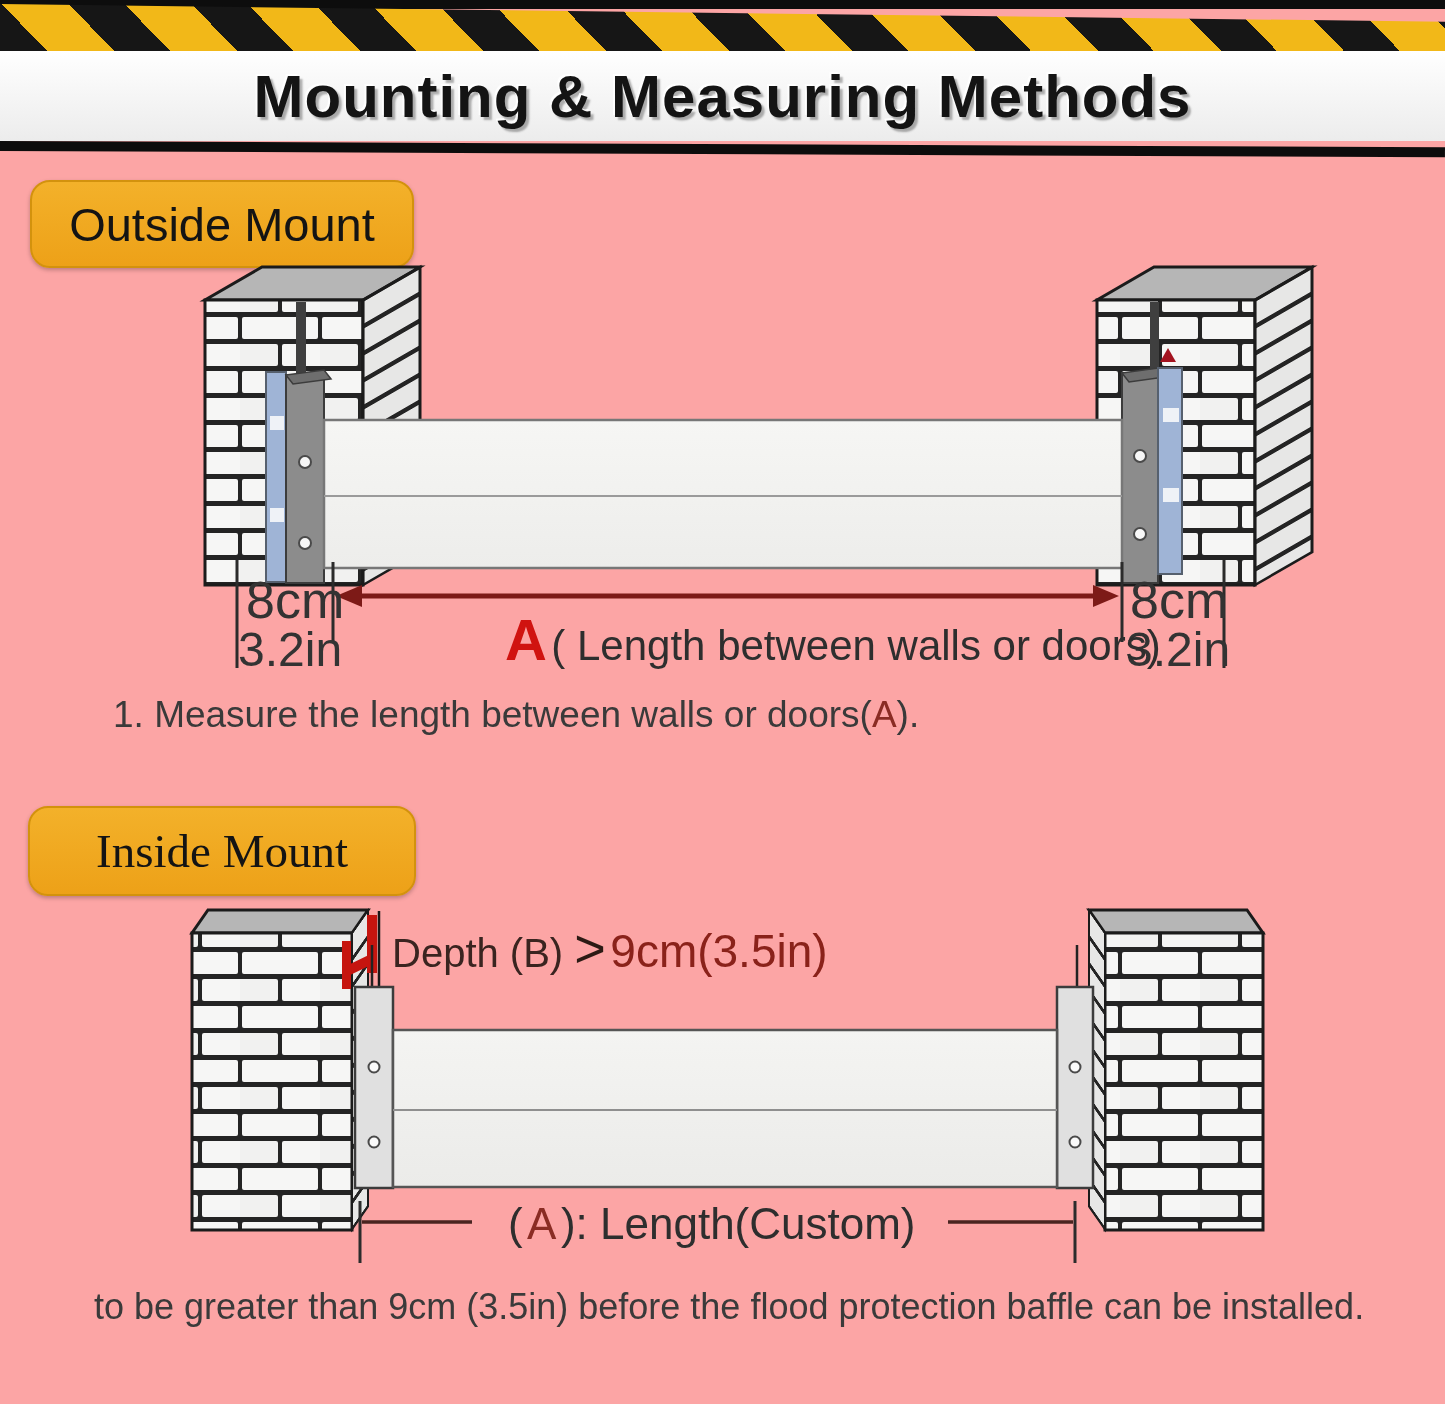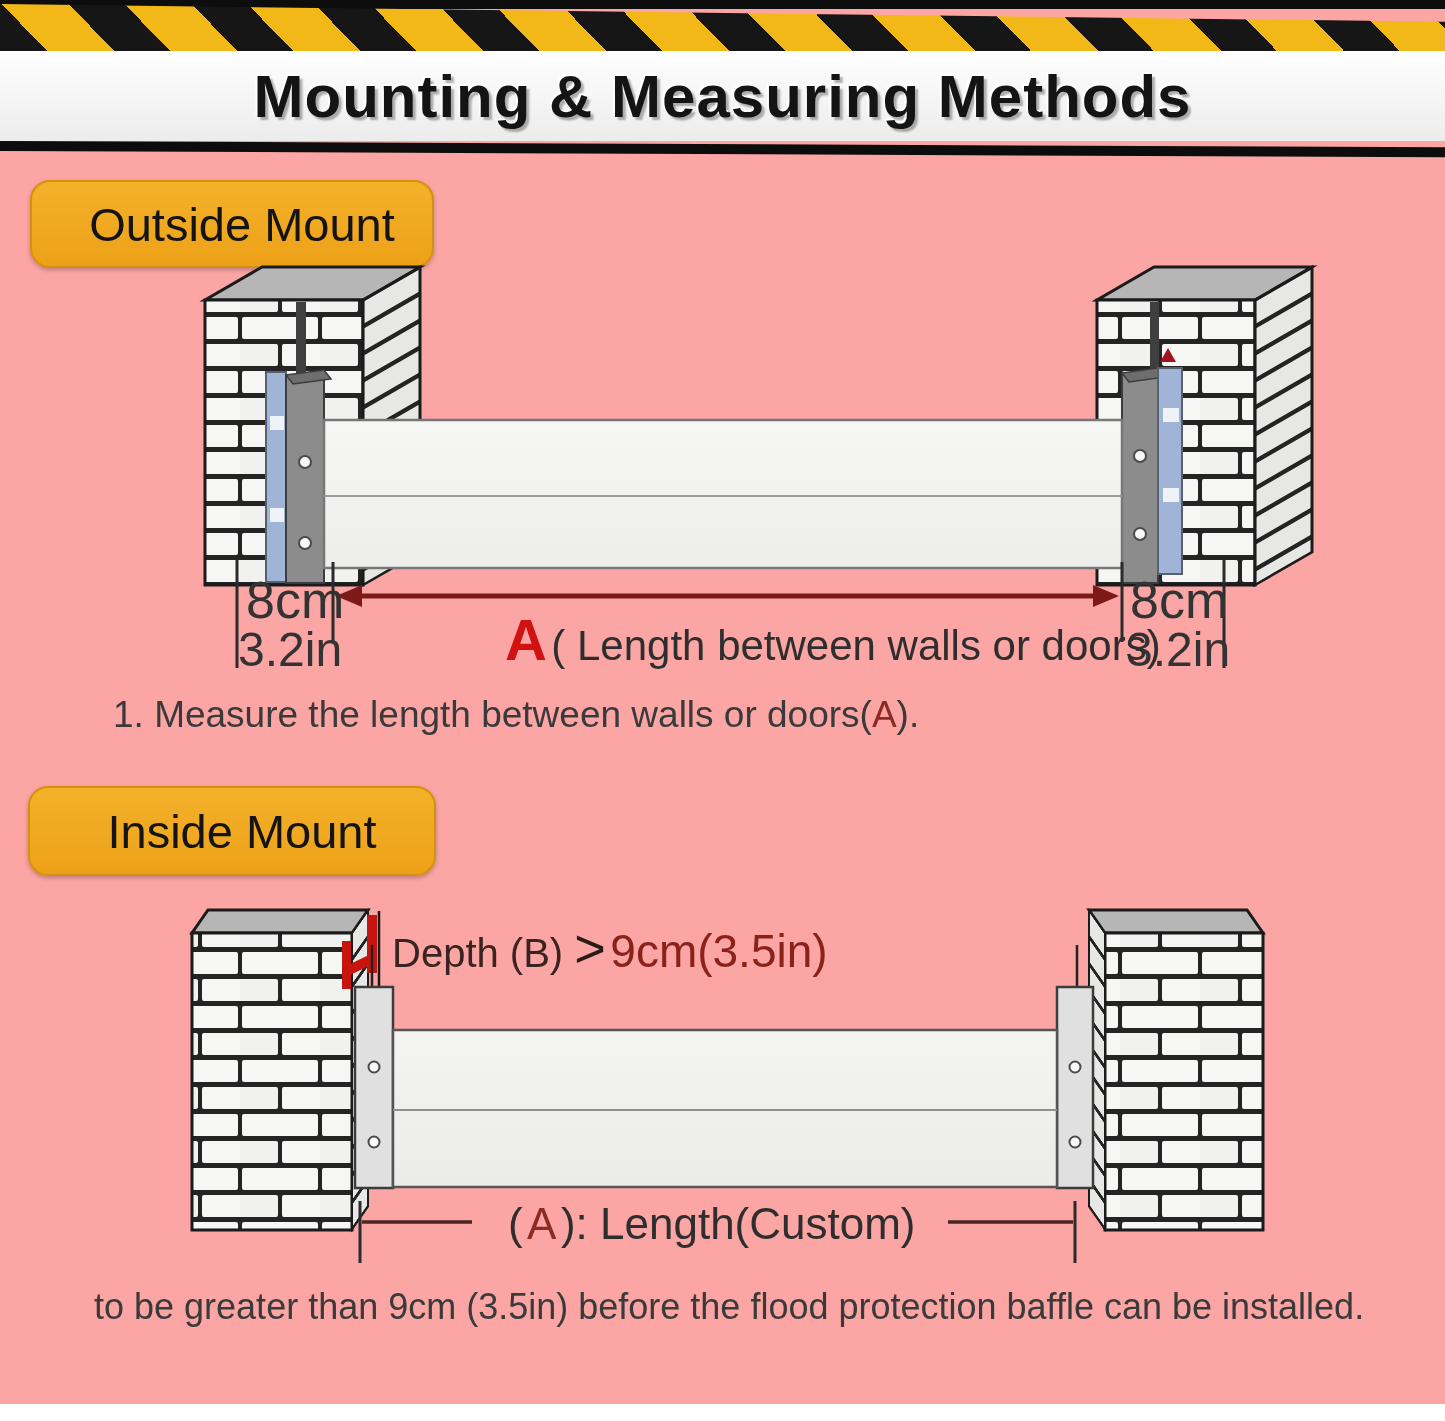--- a/index.html
+++ b/index.html
@@ -12,23 +12,23 @@
       transform:rotate(0.7deg);transform-origin:0 0;}
   .title-band{position:absolute;top:51px;left:0;width:1445px;height:90px;
       background:linear-gradient(#ffffff,#ececec);display:flex;align-items:center;justify-content:center;}
   .page-title{font-size:60px;font-weight:700;color:#141414;letter-spacing:1px;
       text-shadow:-2px -2px 0 rgba(255,255,255,.85), 3px 3px 2px rgba(0,0,0,.30);}
   .header-bottom-bar{position:absolute;top:141px;left:0;width:1445px;height:10px;background:#0c0c0c;
       transform:rotate(0.25deg);transform-origin:0 0;}
   
   .badge{position:absolute;background:linear-gradient(#f3b12a,#eda118);border:2px solid #d3920d;
       border-radius:20px;display:flex;align-items:center;justify-content:center;
-      font-size:47px;font-weight:400;color:#141414;box-shadow:0 2px 4px rgba(0,0,0,.25);padding-left:20px;}
+      font-size:47px;font-weight:400;color:#141414;box-shadow:0 2px 4px rgba(0,0,0,.25);}
   .badge-outside{left:30px;top:180px;width:380px;height:84px;}
-  .badge-inside{left:28px;top:786px;width:384px;height:86px;}
+  .badge-inside{left:28px;top:806px;width:384px;height:86px;font-family:Liberation Serif, serif;}
   
   .diagram{position:absolute;left:0;}
   
   .steps{position:absolute;font-size:37px;color:#3a3a3a;white-space:nowrap;}
   .maroon{color:#7c241d;}
   .redA{color:#8a2c24;}
   .steps .line{margin:0;}
 </style>
 </head>
 <body>

